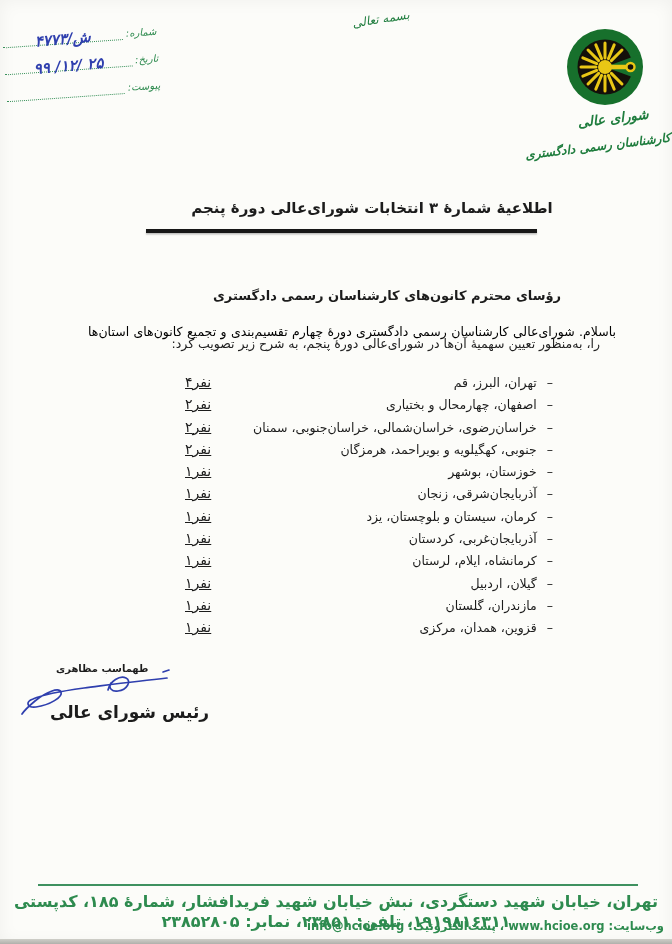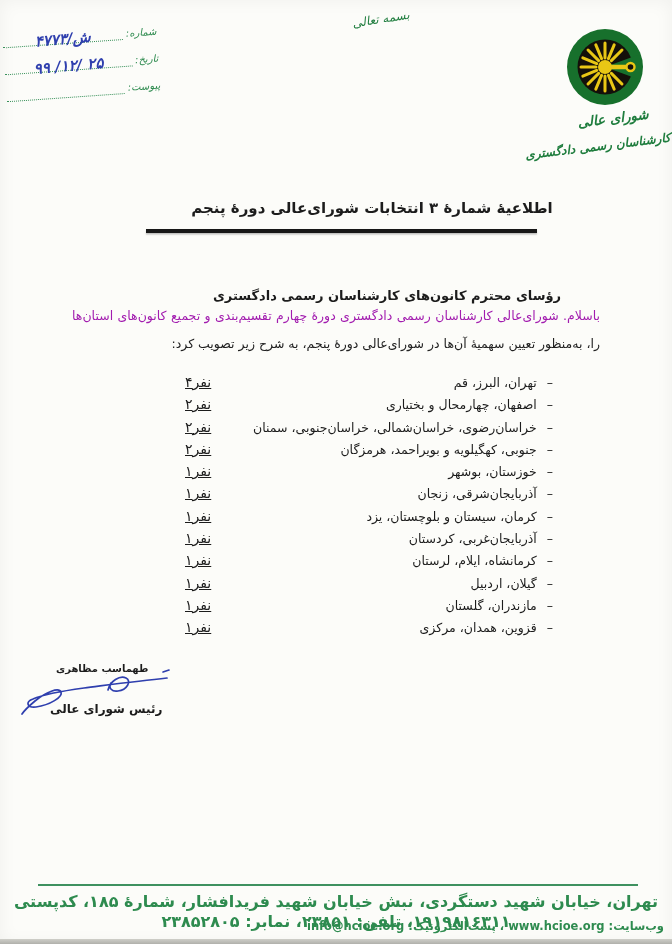--- a/index.html
+++ b/index.html
@@ -28,33 +28,33 @@
         font-size:12px;font-weight:bold;font-style:italic;transform:rotate(-7deg);
         direction:rtl;white-space:nowrap;}
   
   .title{position:absolute;left:140px;top:187px;width:440px;margin:12px;text-align:center;
          font-weight:bold;font-size:15px;direction:rtl;white-space:nowrap;}
   .trule{position:absolute;left:146px;top:229px;width:391px;height:4px;background:#171717;
          box-shadow:0 1.5px 1.5px rgba(70,70,70,.35);}
   
   .recipient{position:absolute;left:180px;top:271px;width:380px;margin:17px;text-align:center;
              font-weight:bold;font-size:13px;direction:rtl;white-space:nowrap;}
-  .b1{position:absolute;left:72px;top:306px;width:528px;margin:0;direction:rtl;font-size:12.5px;
-      color:#a21caf;text-align:justify;text-align-last:justify;line-height:20px;}
+  .b1{position:absolute;left:72px;top:306px;width:528px;margin:16px;direction:rtl;font-size:12.5px;
+      color:#000000;text-align:justify;text-align-last:justify;line-height:20px;}
   .b2{position:absolute;left:72px;top:334px;width:528px;margin:0;direction:rtl;font-size:12.5px;
       color:#222;text-align:right;line-height:20px;}
   
   .alloc{position:absolute;left:185px;top:374px;width:368px;direction:rtl;}
   .arow{display:flex;justify-content:space-between;align-items:baseline;height:22.3px;font-size:12.5px;}
   .ar-right{display:flex;gap:10px;}
   .dash{color:#1c1c1c;}
   .quota{font-size:14px;text-decoration:underline;}
   
   .sname{position:absolute;left:56px;top:663px;font-size:10px;font-weight:bold;direction:rtl;white-space:nowrap;}
-  .srole{position:absolute;left:50px;top:702px;font-size:12px;font-weight:bold;direction:rtl;white-space:nowrap;}
+  .srole{position:absolute;left:50px;top:702px;font-size:17px;font-weight:bold;direction:rtl;white-space:nowrap;}
   .sigsvg{position:absolute;left:20px;top:666px;}
   
   .frule{position:absolute;left:38px;top:884px;width:600px;height:2px;background:#3f9160;}
   .faddr{position:absolute;left:8px;top:892px;width:656px;text-align:center;direction:rtl;
          color:#2e8b4f;font-weight:bold;font-size:16px;line-height:20px;}
   .fcont{position:absolute;left:8px;top:916px;width:656px;text-align:right;direction:rtl;
          color:#2e8b4f;font-weight:bold;font-size:11.5px;line-height:20px;}
   .scanedge{position:absolute;left:0;bottom:0;width:100%;height:5px;
             background:linear-gradient(#cfcfc9,#b0b0ab);}
 </style>

